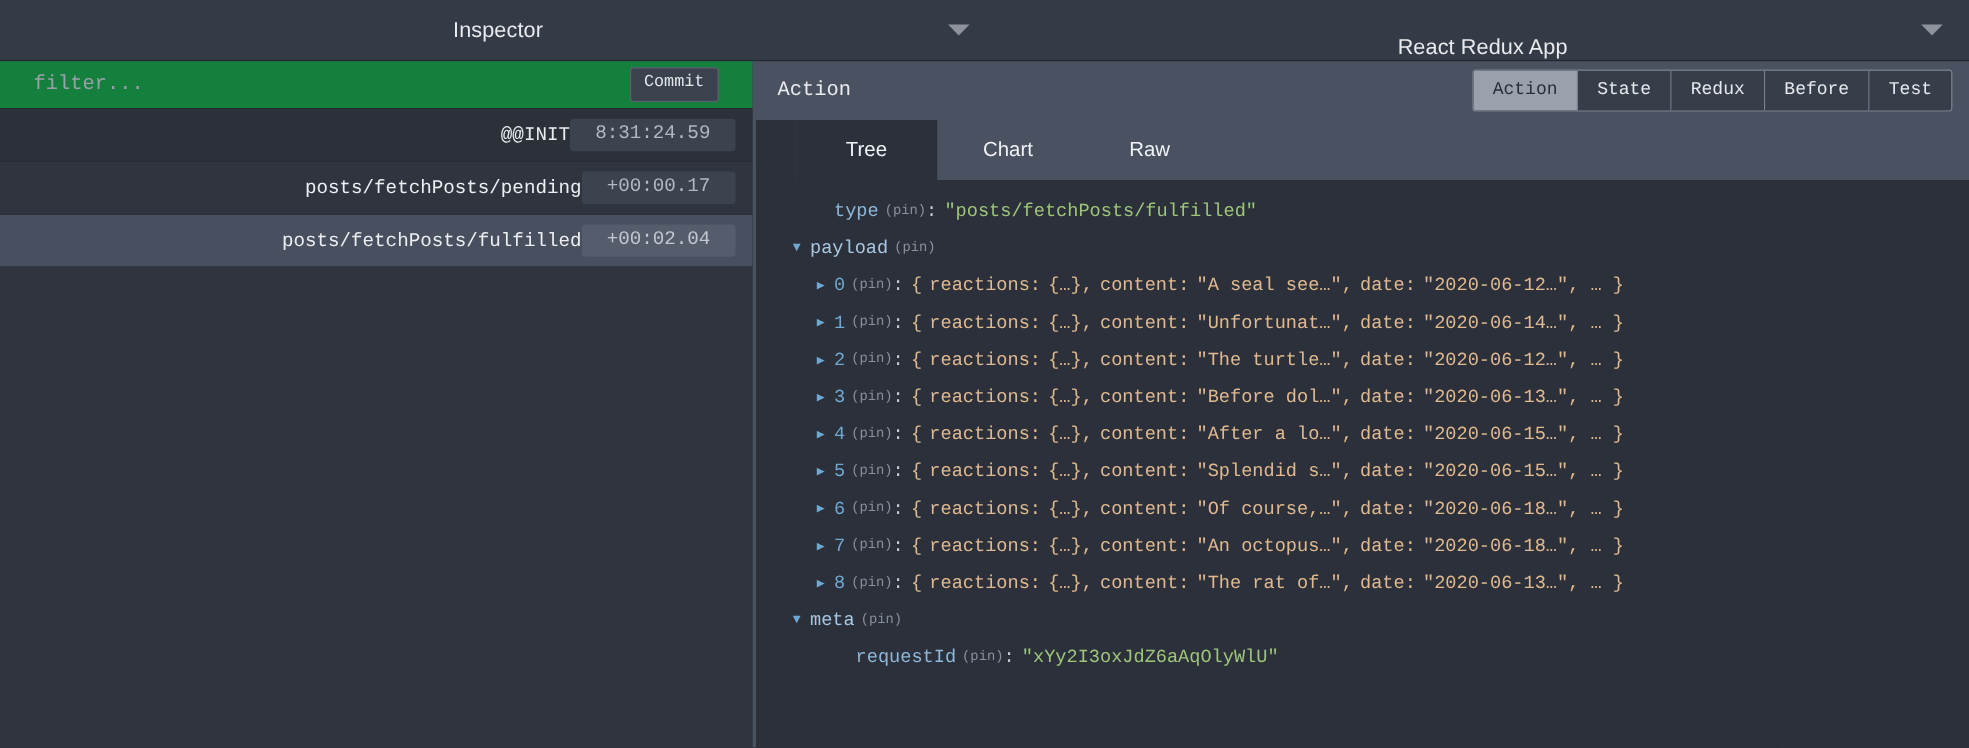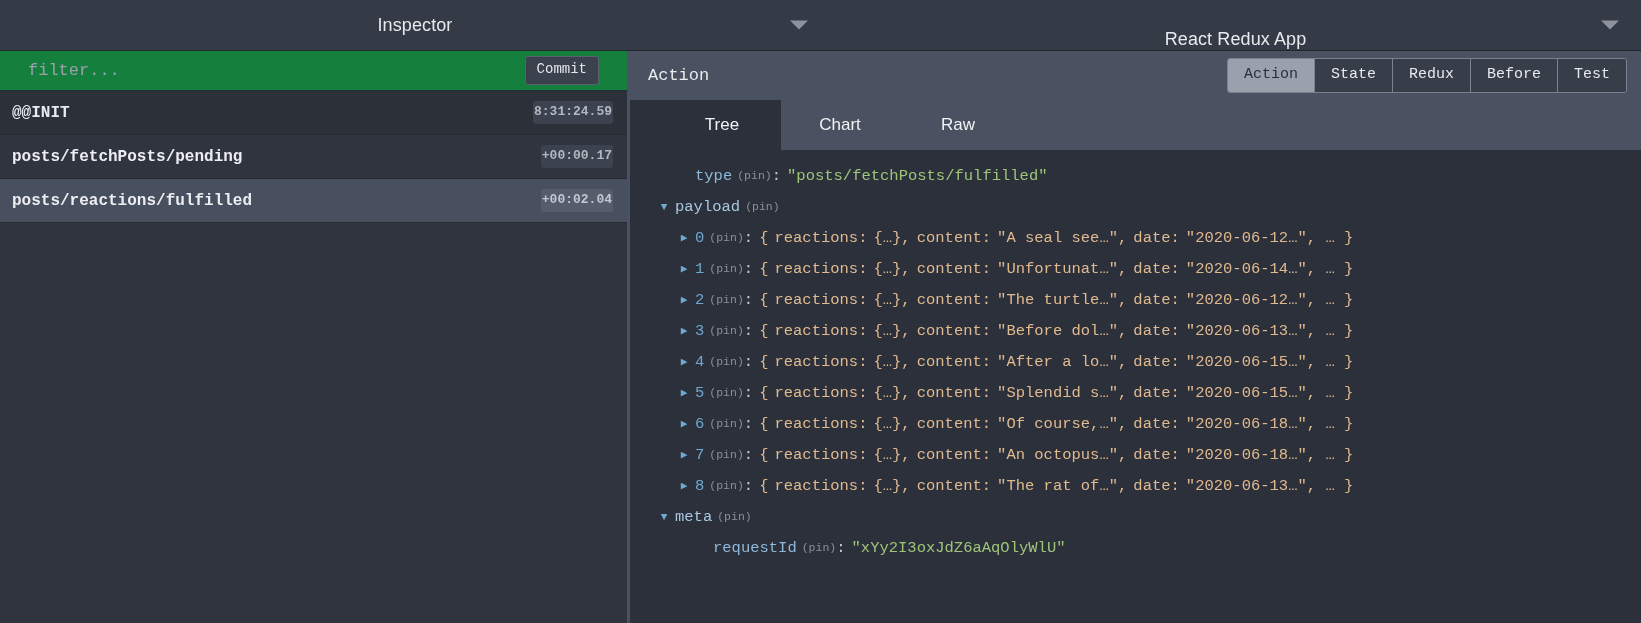--- a/index.html
+++ b/index.html
@@ -103,46 +103,44 @@
   }
   .action-list {
     flex: 1 1 auto;
     overflow: hidden;
     background: #2f343f;
   }
   .action-row {
     height: 44px;
     display: flex;
     align-items: center;
-    justify-content: space-between;
+    justify-content: flex-end;
     padding: 0 14px 0 12px;
     border-bottom: 1px solid #262b34;
     cursor: pointer;
-    font-weight: bold;
   }
   .action-row.skipped { background: #2b3039; }
   .action-row.normal  { background: #2f343f; }
   .action-row.selected{ background: #484f5e; }
   .action-label {
     color: #eceef1;
     font-family: "Liberation Mono", monospace;
     font-size: 16px;
     white-space: nowrap;
     overflow: hidden;
     text-overflow: ellipsis;
   }
   .action-label.dim { color: #e9ebee; }
   .ts-badge {
     flex: 0 0 auto;
-    margin-left: 10px;
     background: #3c424e;
     color: #b2b8c2;
     font-family: "Liberation Mono", monospace;
-    font-size: 13px;
-    padding: 4px 1px 5px;
+    font-size: 16px;
+    padding: 4px 21px 5px;
     border-radius: 3px;
     line-height: 1.1;
   }
   .action-row.selected .ts-badge { background: #555d6d; color: #c2c7d0; }
   .list-filler { background: #2f343f; height: 100%; }
 
   
   .right-panel {
     flex: 1 1 auto;
     display: flex;
@@ -280,21 +278,21 @@
           <span class="action-label dim">@@INIT</span>
           <span class="ts-badge">8:31:24.59</span>
         </div>
 
         <div class="action-row normal">
           <span class="action-label">posts/fetchPosts/pending</span>
           <span class="ts-badge">+00:00.17</span>
         </div>
 
         <div class="action-row selected">
-          <span class="action-label">posts/reactions/fulfilled</span>
+          <span class="action-label">posts/fetchPosts/fulfilled</span>
           <span class="ts-badge">+00:02.04</span>
         </div>
 
         <div class="list-filler"></div>
       </div>
     </div>
 
     <div class="right-panel">
 
       <div class="action-bar">

